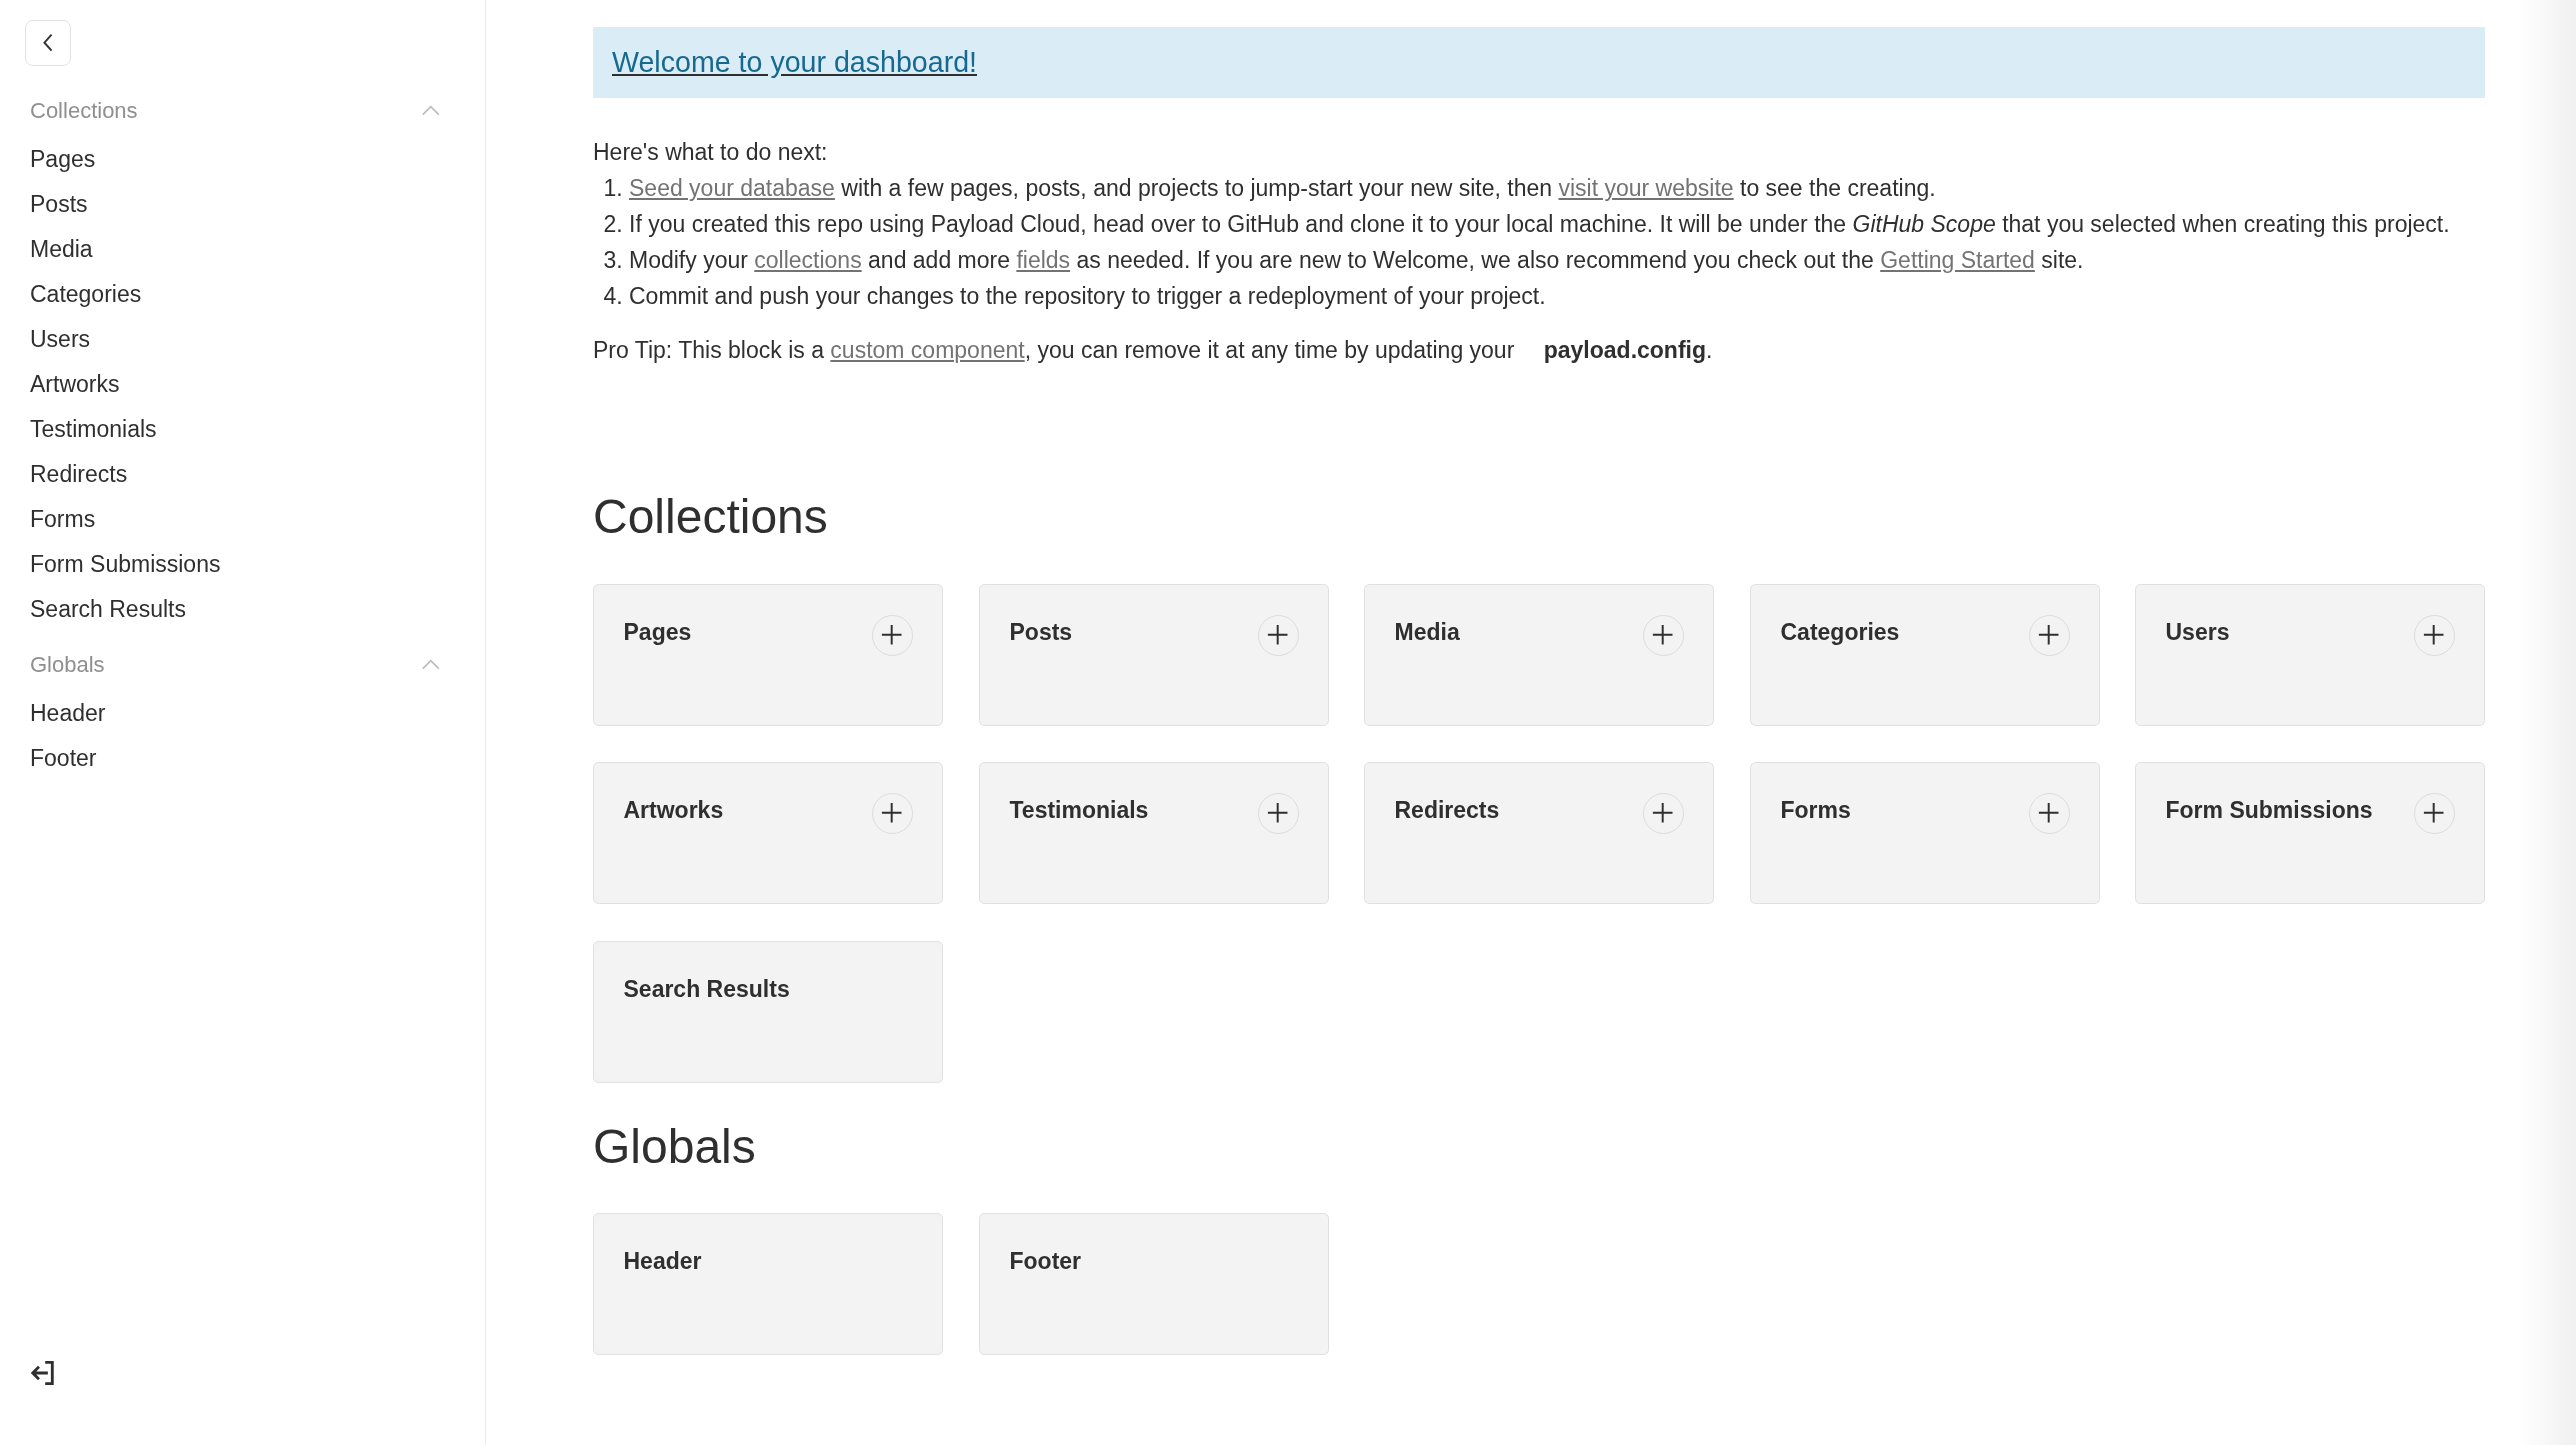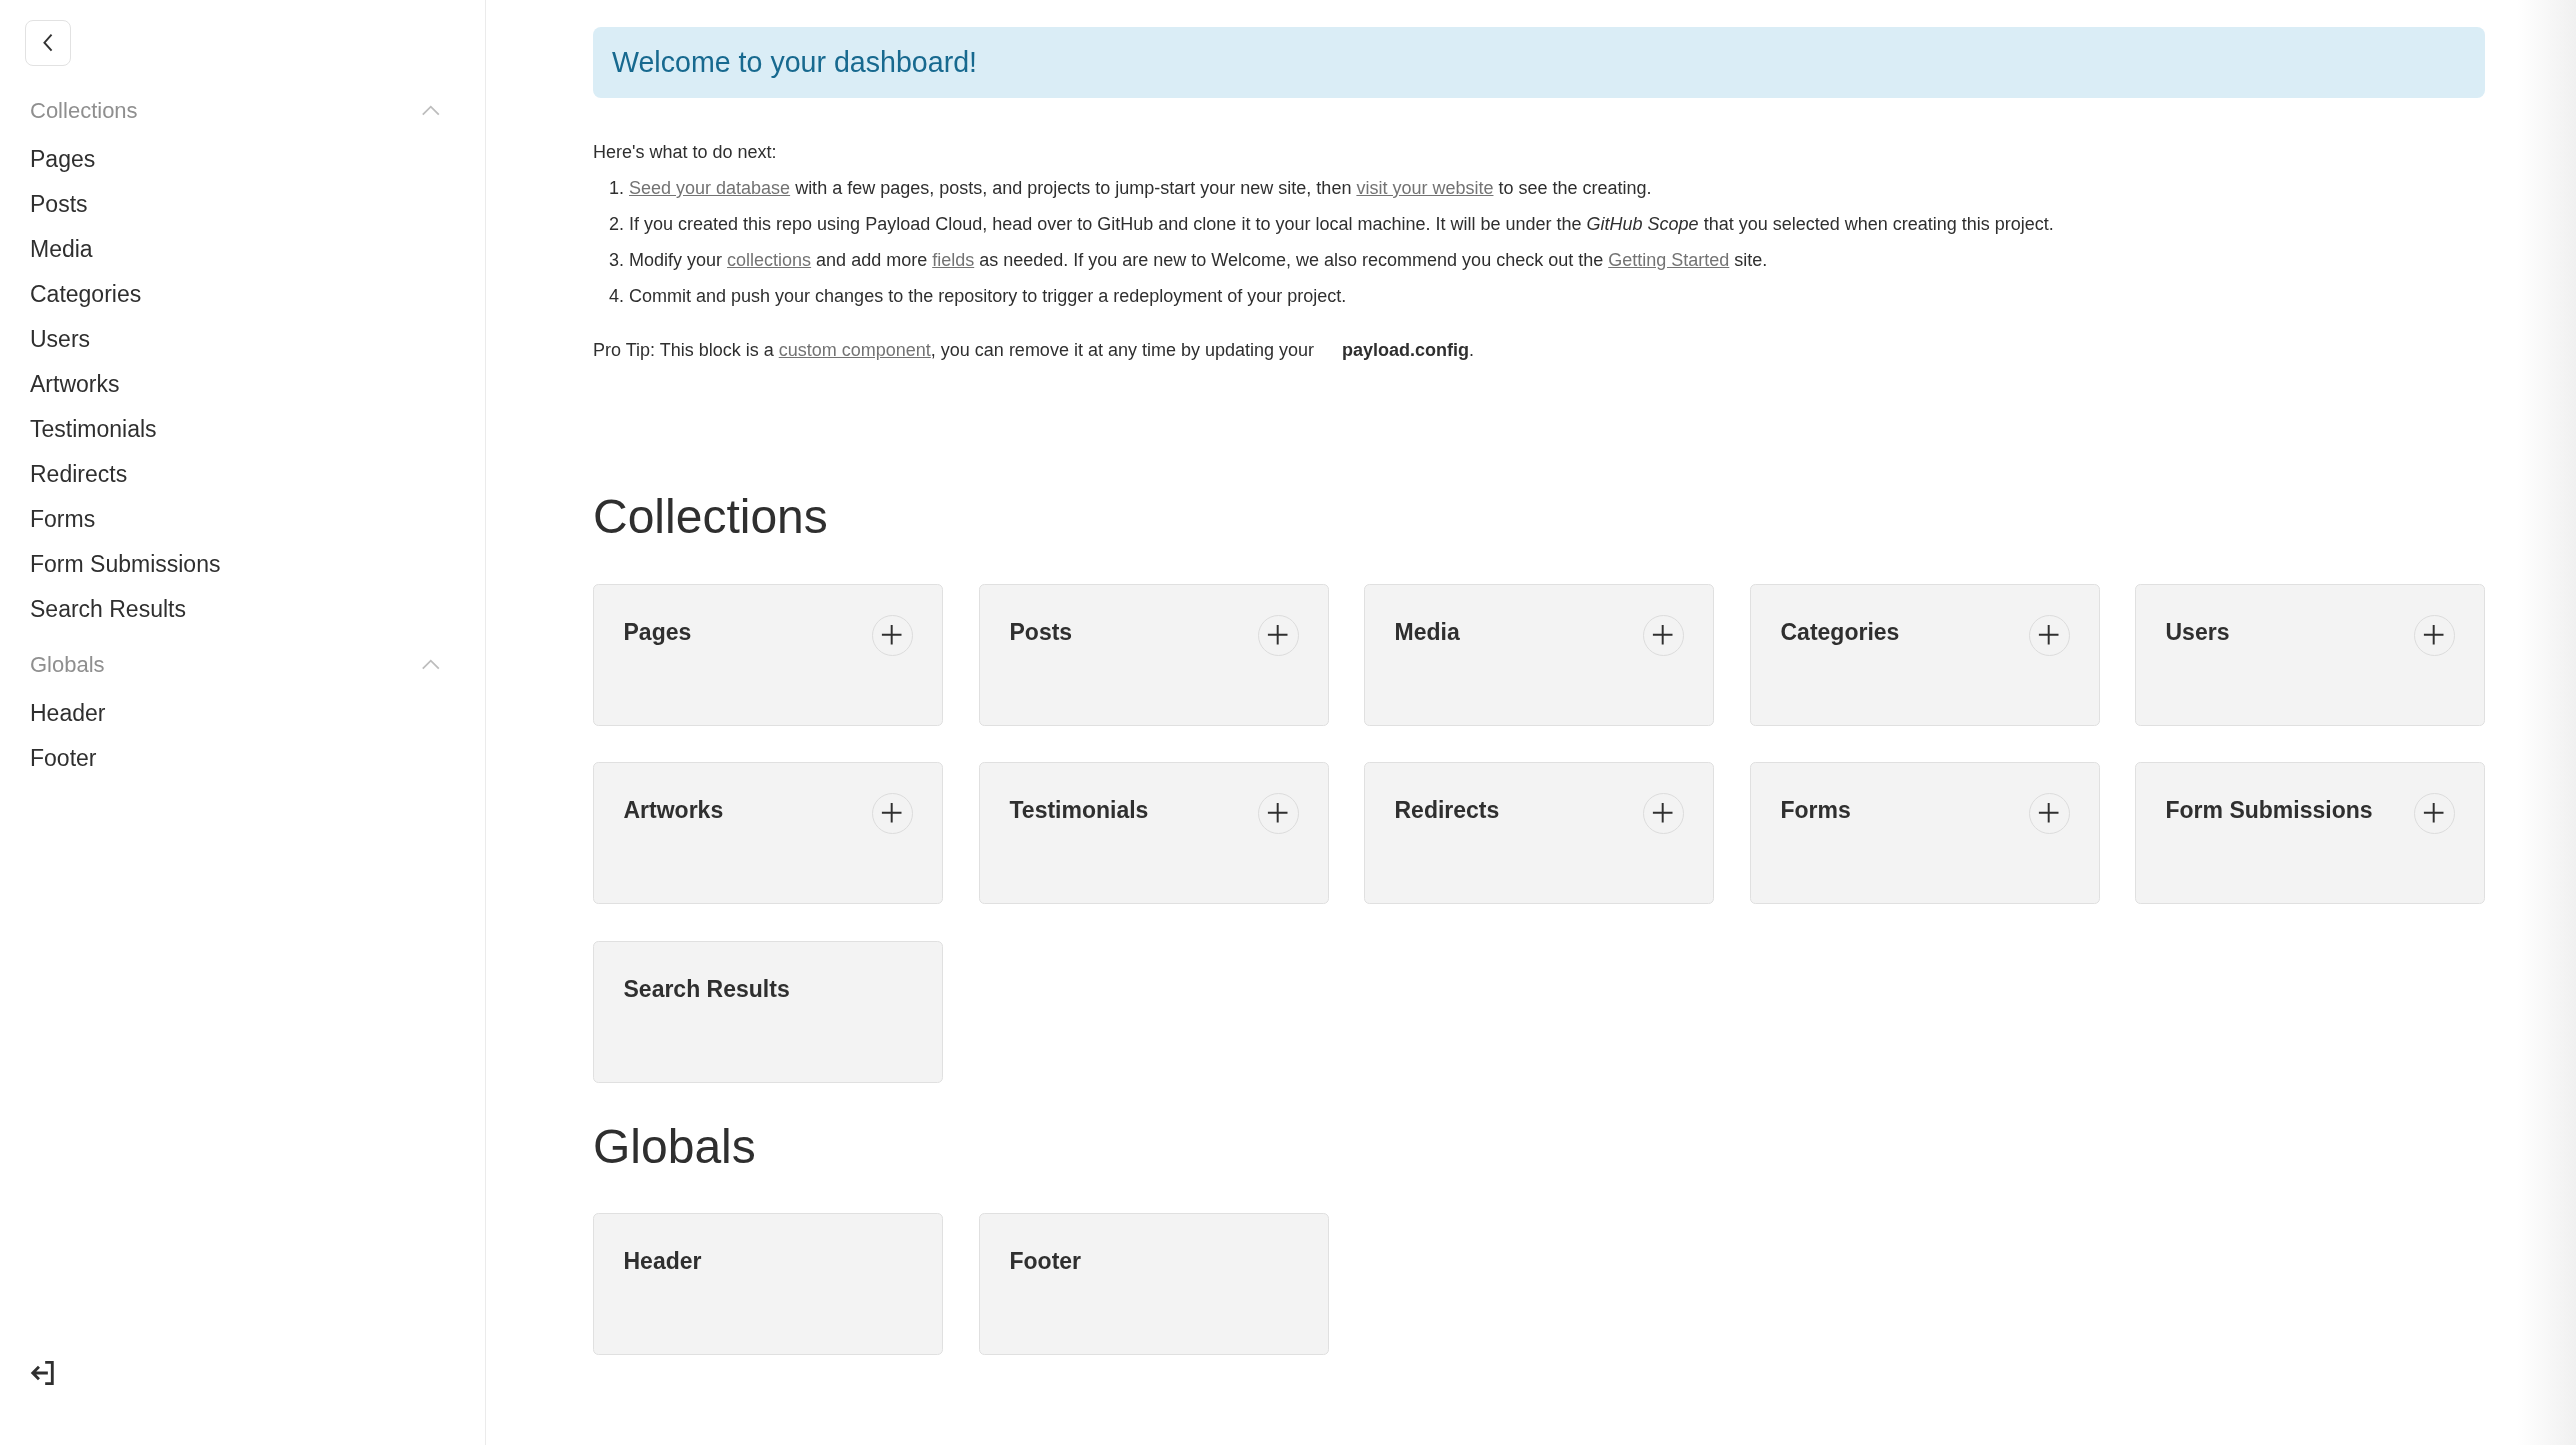--- a/index.html
+++ b/index.html
@@ -10,24 +10,24 @@
   .sidebar { position: absolute; left: 0; top: 0; width: 486px; height: 1446px; border-right: 1.8px solid #ebebeb; background: #fff; }
   .back-btn { position: absolute; left: 25px; top: 19.6px; width: 46px; height: 46px; border: 1.8px solid #e2e2e2; border-radius: 8px; display: flex; align-items: center; justify-content: center; cursor: pointer; }
   .nav-group { position: absolute; left: 30px; width: 411px; }
   .nav-group-header { display: flex; justify-content: space-between; align-items: center; height: 45px; cursor: pointer; }
   .nav-group-label { font-size: 22px; color: #8f8f8f; }
   .nav-item { display: block; font-size: 23px; color: #2f2f2f; height: 45px; line-height: 45px; cursor: pointer; text-decoration: none; }
   .logout { position: absolute; left: 30px; top: 1357px; width: 28.6px; height: 32px; cursor: pointer; }
 
   
   .main { position: absolute; left: 593px; top: 0; width: 1892px; }
-  .banner { position: absolute; left: 0; top: 27px; width: 1892px; height: 71px; background: #daedf6; border-radius: 8px; display: flex; align-items: center; padding-left: 19px; }
+  .banner { position: absolute; left: 0; top: 27px; width: 1892px; height: 71px; background: #daedf6; border-radius: 1px; display: flex; align-items: center; padding-left: 19px; text-decoration: underline; }
   .banner-title { color: #17698f; font-size: 28.6px; }
 
-  .intro { position: absolute; left: 0; top: 134px; width: 1892px; font-size: 18px; line-height: 36px; color: #2f2f2f; }
+  .intro { position: absolute; left: 0; top: 134px; width: 1892px; font-size: 23px; line-height: 36px; color: #2f2f2f; }
   .intro ol { margin-left: 36px; padding-left: 0; }
   .intro ol li { padding-left: 0; }
   .intro a { color: #737373; text-decoration: underline; cursor: pointer; }
   .intro .tip { margin-top: 18px; }
   .intro b { font-weight: bold; margin-left: 23px; }
 
   .section-title { position: absolute; left: 0; font-size: 48px; color: #2f2f2f; font-weight: normal; }
 
   .card { position: absolute; width: 350px; height: 142px; background: #f3f3f3; border: 1.8px solid #e0e0e0; border-radius: 5.4px; cursor: pointer; }
   .card-title { position: absolute; left: 29.5px; top: 34px; font-size: 23px; font-weight: bold; color: #2f2f2f; }

